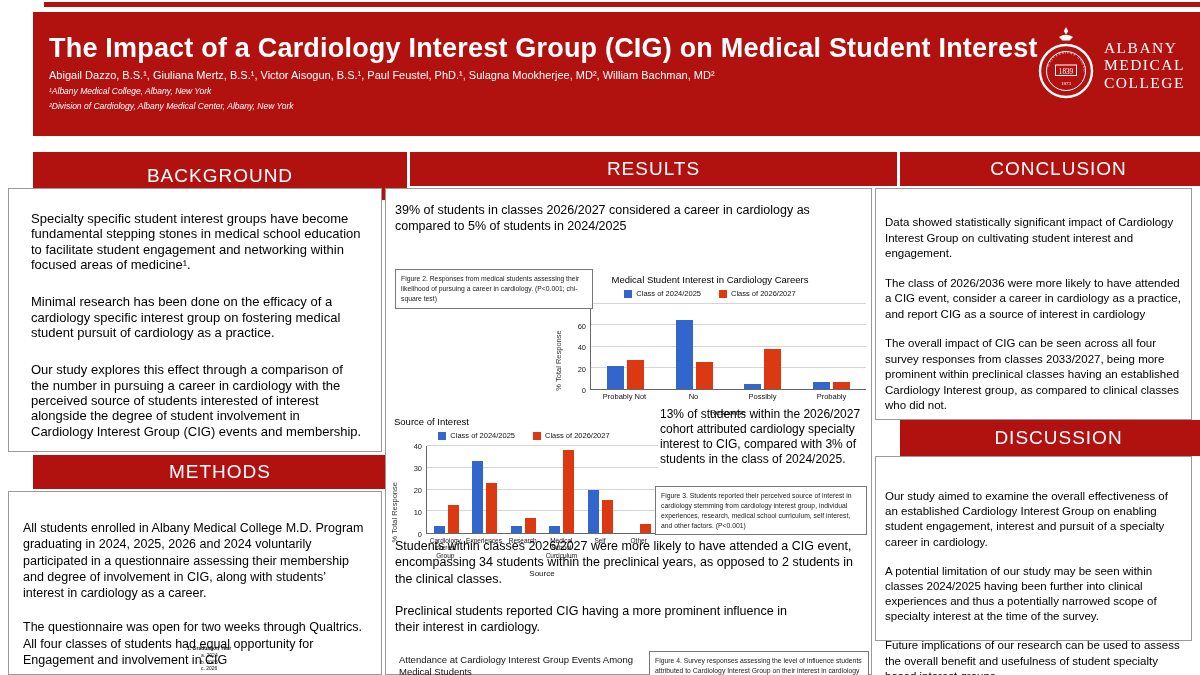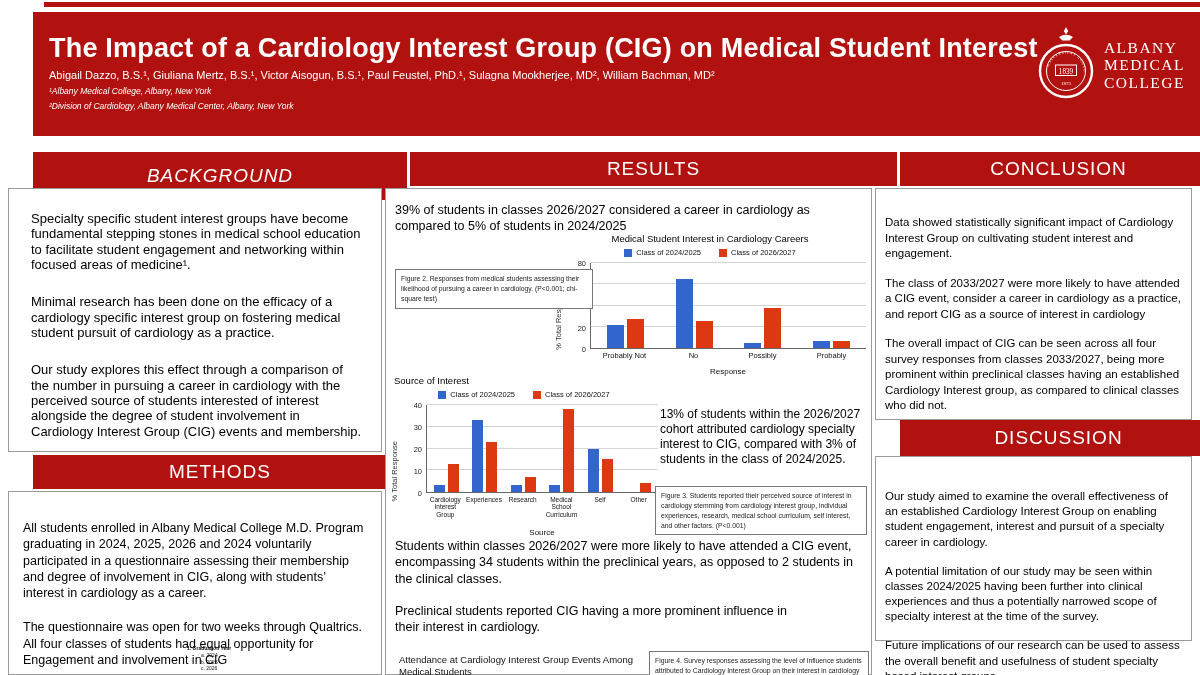--- a/index.html
+++ b/index.html
@@ -11,21 +11,21 @@
   .poster-title{font-size:27px;font-weight:bold;letter-spacing:.2px;line-height:1.05;margin:0;}
   .authors{font-size:11px;margin-top:7px;}
   .affil{font-size:8.5px;font-style:italic;margin-top:5px;}
   .logo{position:absolute;right:32px;top:12px;display:flex;align-items:center;gap:10px;}
   .logo-text{font-family:"Liberation Serif",serif;font-size:15.5px;line-height:1.1;letter-spacing:1.5px;color:#fff;}
   
   .sec-bar{position:absolute;color:#fff;display:flex;align-items:center;justify-content:center;
            font-size:19px;letter-spacing:1px;}
   .sec-body{position:absolute;background:#fff;border:1px solid #9a9a9a;box-sizing:border-box;color:#000;}
   
-  .bar-background{left:8px;top:152px;width:374px;height:48px;font-style:italic;}
+  .bar-background{left:8px;top:152px;width:374px;height:48px;}
   .body-background{left:8px;top:188px;width:374px;height:264px;padding:22px 18px 0 22px;font-size:13px;line-height:1.18;}
   .bar-methods{left:8px;top:455px;width:374px;height:34px;}
   .body-methods{left:8px;top:491px;width:374px;height:184px;padding:28px 16px 0 14px;font-size:12.5px;line-height:1.3;}
   .para{margin:0 0 22px 0;}
   .para-m{margin:0 0 18px 0;}
   .para-c{margin:0 0 14px 0;}
   .survey-snippet{position:absolute;left:178px;top:153px;font-size:5px;line-height:1.35;color:#111;}
   .survey-snippet .tiny-line{margin:0 0 0 14px;}
   .survey-snippet .tiny-line:first-child{margin-left:0;font-weight:bold;}
   
@@ -39,21 +39,21 @@
   .mid-text{position:absolute;left:274px;top:218px;width:205px;font-size:12px;line-height:1.25;}
   .results-para2{position:absolute;left:9px;top:349px;width:472px;font-size:12.5px;line-height:1.3;}
   .results-para3{position:absolute;left:9px;top:414px;width:400px;font-size:12.5px;line-height:1.3;}
   .chart3-title{position:absolute;left:13px;top:465px;width:250px;font-size:9.5px;line-height:1.25;color:#111;}
   
   .bar-conclusion{left:875px;top:152px;width:317px;height:34px;text-align:right;}
   .body-conclusion{left:875px;top:188px;width:317px;height:232px;padding:26px 10px 16px 9px;font-size:11.5px;line-height:1.35;}
   .bar-discussion{left:875px;top:420px;width:317px;height:36px;}
   .body-discussion{left:875px;top:456px;width:317px;height:185px;padding:32px 10px 0 9px;font-size:11.5px;line-height:1.32;}
   
-  .chart{position:absolute;color:#111;}
+  .chart{position:absolute;color:#111;margin-top:41px;}
   .chart1{left:168px;top:44px;width:312px;}
   .chart2{left:4px;top:186px;width:268px;}
   .chart-title{font-size:9.5px;text-align:center;color:#000;}
   .chart-title.left{text-align:left;padding-left:4px;}
   .legend{display:flex;justify-content:center;gap:18px;align-items:center;margin:4px 0 6px 0;font-size:7.5px;}
   .legend-item{display:flex;align-items:center;gap:4px;}
   .swatch{width:8px;height:8px;display:inline-block;}
   .chart-body{display:flex;align-items:stretch;}
   .ylabel{writing-mode:vertical-rl;transform:rotate(180deg);font-size:7.5px;color:#333;width:12px;text-align:center;}
   .plotcol{flex:1;}
@@ -266,21 +266,21 @@
     <div class="results-para2">Students within classes 2026/2027 were more likely to have attended a CIG event, encompassing 34 students within the preclinical years, as opposed to 2 students in the clinical classes.</div>
     <div class="results-para3">Preclinical students reported CIG having a more prominent influence in their interest in cardiology.</div>
 
     <div class="chart3-title">Attendance at Cardiology Interest Group Events Among Medical Students</div>
     <div class="figure-box fig4">Figure 4. Survey responses assessing the level of influence students attributed to Cardiology Interest Group on their interest in cardiology as a career specialty. (P&lt;0.001; Fisher exact test)</div>
   </div>
 
   <div class="sec-bar red bar-conclusion">CONCLUSION</div>
   <div class="sec-body body-conclusion">
       <p class="para-c">Data showed statistically significant impact of Cardiology Interest Group on cultivating student interest and engagement.</p>
-      <p class="para-c">The class of 2033/2027 were more likely to have attended a CIG event, consider a career in cardiology as a practice, and report CIG as a source of interest in cardiology</p>
+      <p class="para-c">The class of 2026/2036 were more likely to have attended a CIG event, consider a career in cardiology as a practice, and report CIG as a source of interest in cardiology</p>
       <p class="para-c">The overall impact of CIG can be seen across all four survey responses from classes 2033/2027, being more prominent within preclinical classes having an established Cardiology Interest group, as compared to clinical classes who did not.</p>
     </div>
 
   <div class="sec-bar red bar-discussion">DISCUSSION</div>
   <div class="sec-body body-discussion">
       <p class="para-c">Our study aimed to examine the overall effectiveness of an established Cardiology Interest Group on enabling student engagement, interest and pursuit of a specialty career in cardiology.</p>
       <p class="para-c">A potential limitation of our study may be seen within classes 2024/2025 having been further into clinical experiences and thus a potentially narrowed scope of specialty interest at the time of the survey.</p>
       <p class="para-c">Future implications of our research can be used to assess the overall benefit and usefulness of student specialty based interest groups.</p>
     </div>
 

